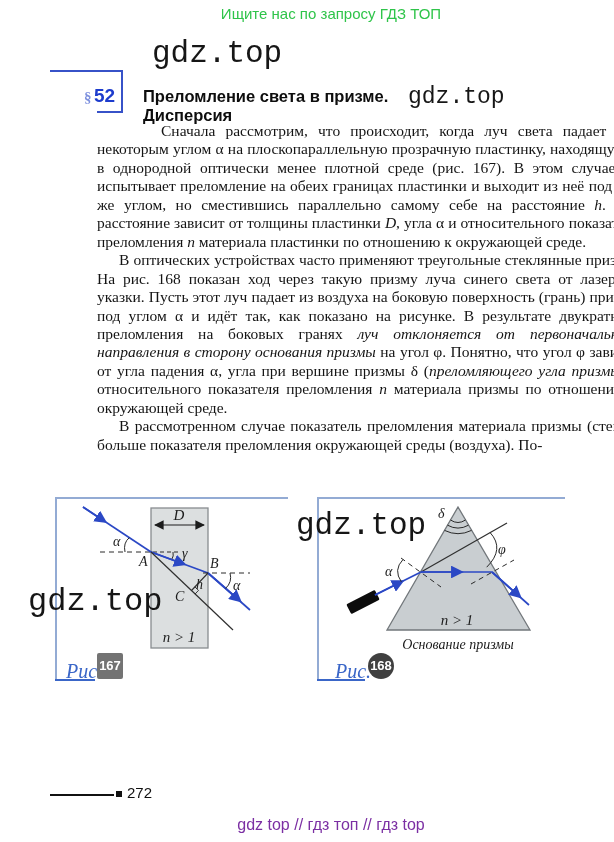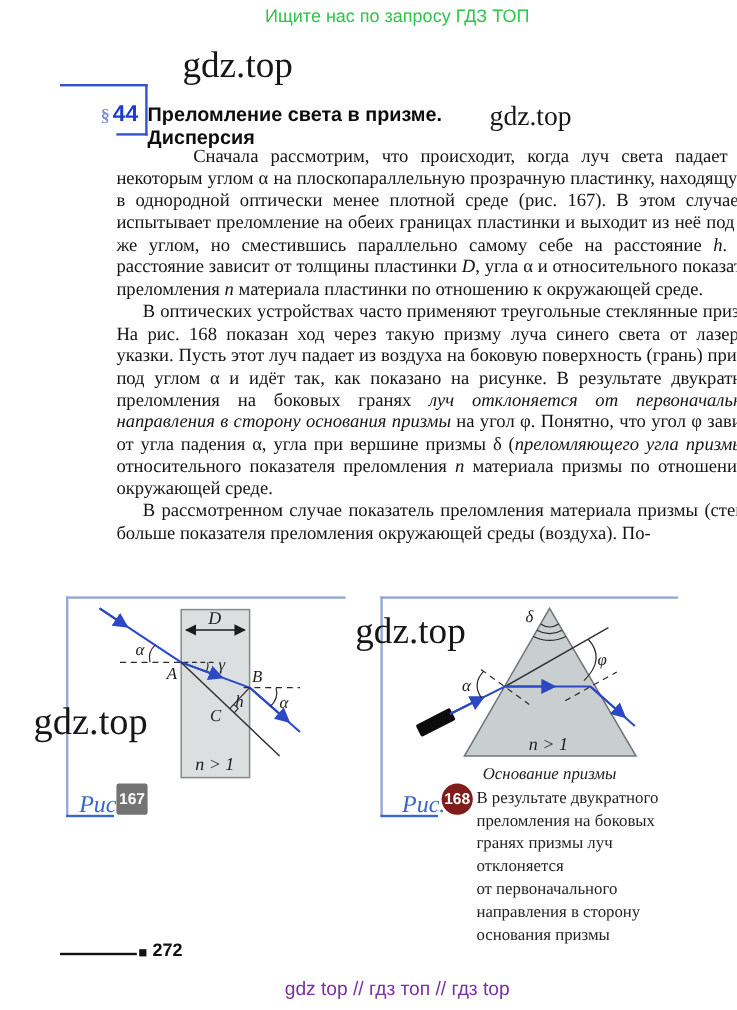--- a/index.html
+++ b/index.html
@@ -3,33 +3,33 @@
 <meta charset="utf-8">
 <style>
   html,body{margin:0;padding:0;background:#ffffff;}
   #page{position:relative;width:614px;height:842px;background:#ffffff;overflow:hidden;
         font-family:"Liberation Serif",serif;color:#141414;padding-left:48px;}
   .abs{position:absolute;}
   
   #banner{left:0;right:0;top:5px;text-align:center;font-family:"Liberation Sans",sans-serif;
           font-size:15px;color:#2fc44a;}
   
-  .wm{font-family:Liberation Serif, serif;color:#161616;}
+  .wm{font-family:Liberation Mono, monospace;color:#161616;}
   #wm-top{left:152px;top:36px;font-size:31px;}
   #wm-title{left:408px;top:84px;font-size:23px;}
   #wm-fig-right{left:296px;top:508px;font-size:31px;z-index:5;}
   #wm-fig-left{left:28px;top:583px;font-size:32px;z-index:5;}
   
   .brk{background:#3752c8;}
   #brk-top{left:50px;top:70px;width:73px;height:2px;}
   #brk-right{left:121px;top:70px;width:2px;height:43px;}
   #brk-stub{left:97px;top:111px;width:26px;height:2px;}
   #psign{left:84px;top:89px;font-family:"Liberation Serif",serif;font-size:15px;color:#7d90de;font-weight:bold;}
   #pnum{left:94px;top:85px;font-family:"Liberation Sans",sans-serif;font-size:19px;font-weight:bold;color:#1d3ccd;}
-  #sec-title{left:123px;top:87px;width:330px;font-family:"Liberation Sans",sans-serif;
+  #sec-title{left:143px;top:87px;width:330px;font-family:"Liberation Sans",sans-serif;
              font-size:16.5px;font-weight:bold;color:#0d0d0d;}
   
   #article{left:50px;top:122px;width:543px;text-align:justify;
            font-size:15.5px;line-height:18.45px;margin-left:47px;}
   #article p{margin:0;text-indent:22px;}
   #article p:first-child{text-indent:64px;}
   .it{font-style:italic;}
   
   .figline{background:#93abd4;}
   #f1-top{left:55px;top:497px;width:233px;height:1.5px;}
@@ -37,28 +37,28 @@
   #f1-under{left:55px;top:679px;width:40px;height:1.5px;background:#3a66c8;}
   #f2-top{left:317px;top:497px;width:248px;height:1.5px;}
   #f2-left{left:317px;top:497px;width:1.5px;height:183px;}
   #f2-under{left:317px;top:679px;width:48px;height:1.5px;background:#3a66c8;}
   .ris{font-family:"Liberation Serif",serif;font-style:italic;font-size:20px;color:#3a66c8;}
   #f1-ris{left:66px;top:660px;}
   #f2-ris{left:335px;top:660px;}
   .badge{width:26px;height:26px;border-radius:2px;text-align:center;line-height:26px;
          font-family:"Liberation Sans",sans-serif;font-size:13px;font-weight:bold;color:#fff;}
   #f1-badge{left:97px;top:653px;background:#737373;}
-  #f2-badge{left:368px;top:653px;background:#7f1d1d;border-radius:13px;}
+  #f2-badge{left:368px;top:653px;background:#404040;border-radius:13px;}
   .figcap{font-size:14px;line-height:19px;color:#1f1f1f;white-space:pre-line;}
   #f1-cap{left:133px;top:656px;width:170px;}
   #f2-cap{left:397px;top:656px;width:160px;}
   
   #pg-line{left:50px;top:794px;width:64px;height:2px;background:#111;}
   #pg-sq{left:116px;top:791px;width:6px;height:6px;background:#111;}
-  #pg-num{left:127px;top:784px;font-family:"Liberation Sans",sans-serif;font-size:15px;font-weight:bold;color:#111;}
+  #pg-num{left:127px;top:784px;font-family:"Liberation Sans",sans-serif;font-size:15px;font-weight:normal;color:#111;}
   #links{left:0;right:0;top:816px;text-align:center;font-family:"Liberation Sans",sans-serif;
          font-size:16px;color:#7b2fa3;}
   
   #f1-svg{left:55px;top:497px;}
   #f2-svg{left:317px;top:497px;}
   svg text{font-family:"Liberation Serif",serif;}
   .v{font-style:italic;font-size:14px;fill:#1c1c1c;}
   .v15{font-style:italic;font-size:15px;fill:#1c1c1c;}
 </style>
 </head>
@@ -70,21 +70,21 @@
 
   <div class="abs wm" id="wm-top">gdz.top</div>
   <div class="abs wm" id="wm-title">gdz.top</div>
   <div class="abs wm" id="wm-fig-right">gdz.top</div>
   <div class="abs wm" id="wm-fig-left">gdz.top</div>
 
   <div class="abs brk" id="brk-top"></div>
   <div class="abs brk" id="brk-right"></div>
   <div class="abs brk" id="brk-stub"></div>
   <div class="abs" id="psign">§</div>
-  <div class="abs" id="pnum">44</div>
+  <div class="abs" id="pnum">52</div>
   <div class="abs" id="sec-title">Преломление света в призме. Дисперсия</div>
 
   <div class="abs" id="article">
       <p><span>Сначала рассмотрим, что происходит, когда луч света падает под некоторым углом α на плоскопараллельную прозрачную пластинку, находящуюся в однородной оптически менее плотной среде (рис. 167). В этом случае он испытывает преломление на обеих границах пластинки и выходит из неё под тем же углом, но сместившись параллельно самому себе на расстояние </span><span class="it">h</span><span>. Это расстояние зависит от толщины пластинки </span><span class="it">D</span><span>, угла α и относительного показателя преломления </span><span class="it">n</span><span> материала пластинки по отношению к окружающей среде.</span></p>
       <p><span>В оптических устройствах часто применяют треугольные стеклянные призмы. На рис. 168 показан ход через такую призму луча синего света от лазерной указки. Пусть этот луч падает из воздуха на боковую поверхность (грань) призмы под углом α и идёт так, как показано на рисунке. В результате двукратного преломления на боковых гранях </span><span class="it">луч отклоняется от первоначального направления в сторону основания призмы</span><span> на угол φ. Понятно, что угол φ зависит от угла падения α, угла при вершине призмы δ (</span><span class="it">преломляющего угла призмы</span><span>) и относительного показателя преломления </span><span class="it">n</span><span> материала призмы по отношению к окружающей среде.</span></p>
       <p><span>В рассмотренном случае показатель преломления материала призмы (стекла) больше показателя преломления окружающей среды (воздуха). По-</span></p>
     </div>
 
   <div class="abs figline" id="f1-top"></div>
   <div class="abs figline" id="f1-left"></div>
@@ -158,26 +158,19 @@
     <text class="v" x="141" y="152" text-anchor="middle">Основание призмы</text>
   </svg>
 
   <div class="abs ris" id="f1-ris">Рис.</div>
   <div class="abs" id="f1-under"></div>
   <div class="abs badge" id="f1-badge">167</div>
 
   <div class="abs ris" id="f2-ris">Рис.</div>
   <div class="abs" id="f2-under"></div>
   <div class="abs badge" id="f2-badge">168</div>
-  <div class="abs figcap" id="f2-cap">В результате двукратного
-преломления на боковых
-гранях призмы луч
-отклоняется
-от первоначального
-направления в сторону
-основания призмы</div>
 
   <div class="abs" id="pg-line"></div>
   <div class="abs" id="pg-sq"></div>
   <div class="abs" id="pg-num">272</div>
   <div class="abs" id="links">gdz top  //  гдз топ  //  гдз top</div>
 
 </div>
 
 </body></html>

